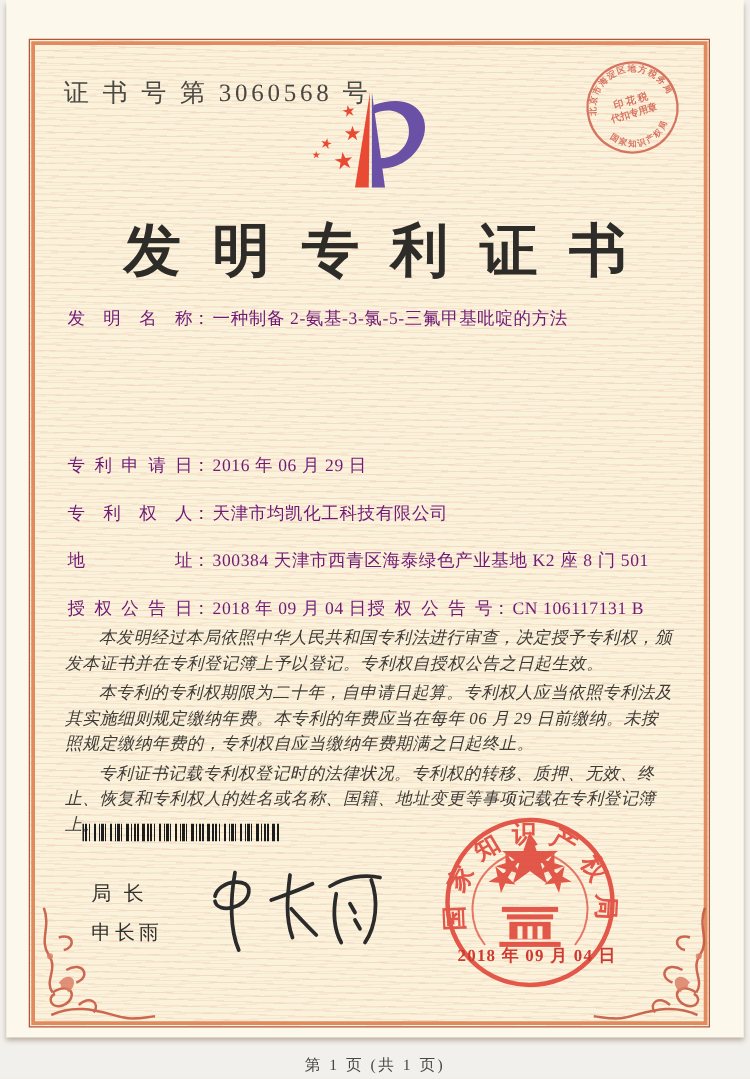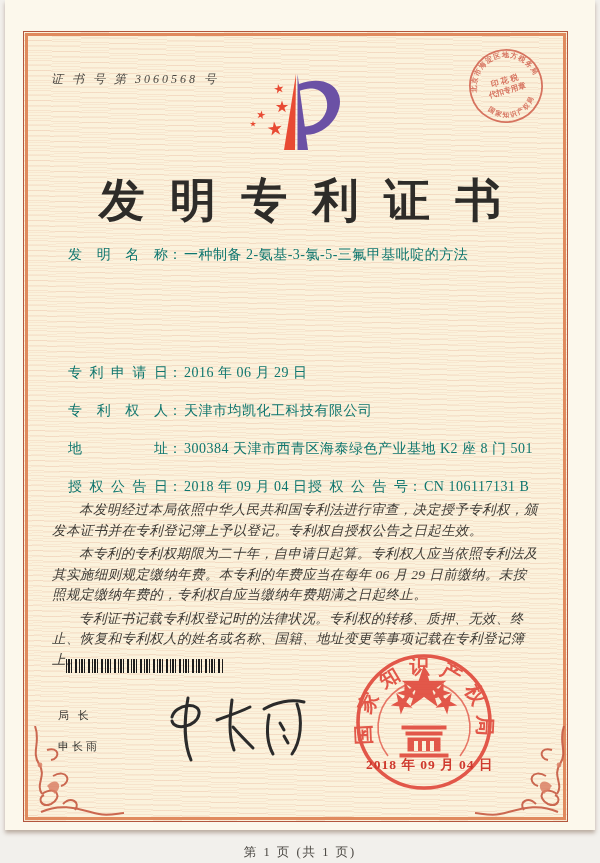--- a/index.html
+++ b/index.html
@@ -7,36 +7,36 @@
   #stage{position:relative;width:600px;height:863px;overflow:hidden;background:#f2f0ec;}
   .paper{position:absolute;left:5px;top:0;width:590px;height:830px;
          background:#fcf8ec;box-shadow:0 3px 4px rgba(120,90,70,.45);}
   .frame{position:absolute;left:23px;top:31px;width:543px;height:789px;
          border:1px solid #b2563e;
          background:
            repeating-linear-gradient(2deg, rgba(222,148,118,.16) 0 1px, rgba(0,0,0,0) 1px 5px),
            repeating-linear-gradient(-2deg, rgba(222,148,118,.11) 0 1px, rgba(0,0,0,0) 1px 6px),
            #fbf2dc;}
   .frame-inner{position:absolute;inset:1px;border:3px solid #e08a5e;}
-  .cert-no{position:absolute;left:51px;top:71px;font-size:12px;letter-spacing:3px;color:#4a4742;font-style:italic;}
+  .cert-no{position:absolute;left:51px;top:61px;font-size:20px;letter-spacing:3px;color:#4a4742;}
   .title{position:absolute;left:0;width:100%;top:170px;text-align:center;
          font-size:46px;letter-spacing:.55em;text-indent:.55em;color:#2e2c29;font-weight:600;}
-  .frow{position:absolute;left:68px;font-size:14px;color:#0f766e;white-space:nowrap;}
+  .frow{position:absolute;left:54px;font-size:14px;color:#701a75;white-space:nowrap;}
   .flabel{display:inline-block;width:100px;text-align:justify;text-align-last:justify;vertical-align:top;}
   .colon{display:inline-block;margin-right:2px;}
   .fvalue{letter-spacing:.5px;}
   .fpair2{position:absolute;left:240px;top:0;}
   .bodytext{position:absolute;left:52px;top:500px;width:486px;color:#3e3b36;}
   .bodytext p{margin:0 0 3px 0;font-size:13.5px;line-height:20.5px;text-indent:2em;
               letter-spacing:.4px;font-style:italic;}
   .barcode{position:absolute;left:66px;top:659px;width:158px;height:14px;
     background:repeating-linear-gradient(90deg,#1c1c1c 0 1px,transparent 1px 2px,
       #1c1c1c 2px 4px,transparent 4px 5px,#1c1c1c 5px 6px,transparent 6px 9px,
       #1c1c1c 9px 11px,transparent 11px 13px);}
-  .sigblock{position:absolute;left:58px;top:700px;font-size:11px;color:#34322e;
+  .sigblock{position:absolute;left:73px;top:700px;font-size:16px;color:#34322e;
             letter-spacing:3px;line-height:31px;}
   .autograph{position:absolute;left:160px;top:686px;}
   .seal{position:absolute;left:350px;top:648px;opacity:.88;}
   .seal-date{position:absolute;left:366px;top:756px;font-size:13.5px;color:#cf3a2e;
              letter-spacing:1px;font-weight:600;white-space:nowrap;z-index:5;}
   .tax-stamp{position:absolute;left:466px;top:46px;transform:rotate(-16deg);opacity:.82;}
   .footer{position:absolute;left:0;width:100%;top:796px;text-align:center;
           font-size:12.5px;color:#4a4742;letter-spacing:2px;margin-top:48px;}
   .flourish{position:absolute;top:726px;opacity:.9;}
   .flourish.left{left:27px;}

